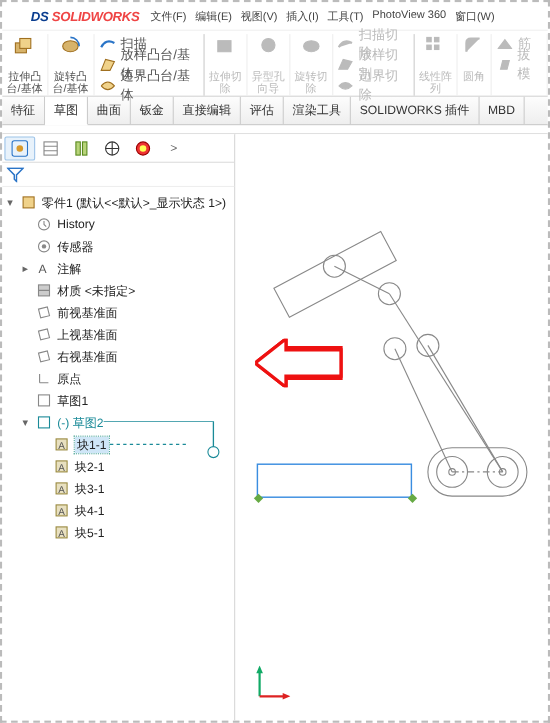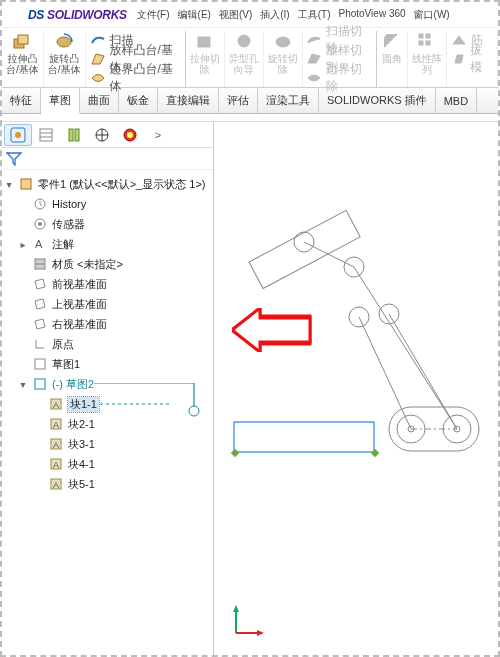--- a/index.html
+++ b/index.html
@@ -1,26 +1,26 @@
 <!DOCTYPE html>
 <html><head>
 <meta charset="utf-8">
 <style>
   * { box-sizing: border-box; font-family: "Microsoft YaHei", "Segoe UI", sans-serif; }
   body { margin: 0; width: 500px; height: 657px; background: #fff; position: relative; overflow: hidden; font-size: 11px; color: #222; border: 2px dashed #bbb; }
   .titlebar { height: 26px; display: flex; align-items: center; padding: 0 6px; gap: 10px; background: #fff; border-bottom: 1px solid #eee; }
   .sw-logo { font-weight: bold; font-style: italic; font-size: 12px; letter-spacing: -0.3px; }
   .sw-logo .ds { color: #0a3d8f; margin-left: 20px; }
-  .sw-logo .sw { color: #4c1d95; }
+  .sw-logo .sw { color: #ef4444; }
   .menu { display: flex; gap: 8px; font-size: 10px; color: #444; }
   .menu span { cursor: pointer; }
   .ribbon { height: 60px; background: #fff; display: flex; border-bottom: 1px solid #ccc; padding-top: 3px; }
   .rgroup { display: flex; flex-direction: column; align-items: center; justify-content: flex-start; padding: 0 4px; border-right: 1px solid #eee; }
   .rgroup .ic { width: 22px; height: 20px; display: flex; align-items: center; justify-content: center; }
-  .rgroup .lbl { font-size: 10px; color: #555; line-height: 1.1; text-align: center; white-space: pre; margin-top:2px;}
+  .rgroup .lbl { font-size: 10px; color: #555; line-height: 1.1; text-align: center; white-space: pre; margin-top:14px;}
   .rcol { display:flex; flex-direction:column; gap:1px; justify-content:center;}
   .rrow { display: flex; align-items: center; gap: 4px; font-size: 12px; color: #555; height:18px;}
   .rrow .ic { width: 16px; height: 16px; }
   .grey .lbl, .grey span, .grey { color: #bbb !important; }
   .grey svg * { stroke: #bbb !important; fill: #bbb !important; }
   .tabstrip { height: 26px; background: linear-gradient(#fdfdfd,#eee); display: flex; border-bottom: 1px solid #bbb; }
   .tab { padding: 4px 8px; font-size: 11px; color: #333; border-right: 1px solid #ccc; display:flex; align-items:center; cursor:pointer;}
   .tab.active { background: #fff; border-bottom: 2px solid #fff; margin-bottom:-1px;}
   .underbar { height: 8px; background:#fff; border-bottom:1px solid #ddd;}
   .split { display: flex; height: calc(657px - 26px - 60px - 26px - 8px - 4px); }
@@ -160,36 +160,36 @@
               <path d="M1 6 Q7 0 13 6 Q7 12 1 6" fill="none" stroke="#bbb"></path>
             </svg>
           </div>
           <span>边界切除</span>
         </div>
     </div>
   </div>
   <div class="rgroup grey">
     <div class="ic">
         <svg width="18" height="16">
-          <path d="M2 14 L2 6 Q2 2 6 2 L14 2" fill="none" stroke="#bbb" stroke-width="2"></path>
-        </svg>
-      </div>
-    <div class="lbl">圆角</div>
-  </div>
-  <div class="rgroup grey">
-    <div class="ic">
-        <svg width="18" height="16">
           <rect x="1" y="1" width="4" height="4" stroke="#bbb" fill="none"></rect>
           <rect x="8" y="1" width="4" height="4" stroke="#bbb" fill="none"></rect>
           <rect x="1" y="8" width="4" height="4" stroke="#bbb" fill="none"></rect>
           <rect x="8" y="8" width="4" height="4" stroke="#bbb" fill="none"></rect>
         </svg>
       </div>
     <div class="lbl">线性阵
 列</div>
+  </div>
+  <div class="rgroup grey">
+    <div class="ic">
+        <svg width="18" height="16">
+          <path d="M2 14 L2 6 Q2 2 6 2 L14 2" fill="none" stroke="#bbb" stroke-width="2"></path>
+        </svg>
+      </div>
+    <div class="lbl">圆角</div>
   </div>
   <div class="rgroup grey">
     <div class="rcol">
       <div class="rrow">
           <div class="ic">
             <svg width="14" height="12">
               <path d="M1 10 L7 2 L13 10 Z" fill="none" stroke="#bbb"></path>
             </svg>
           </div>
           <span>筋</span>

